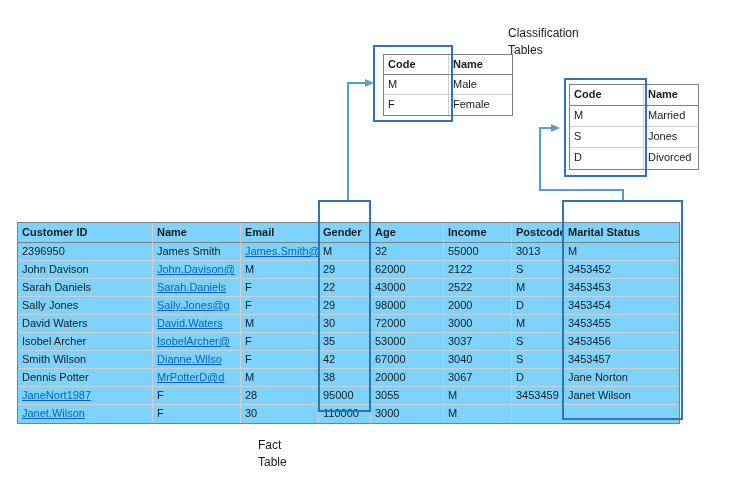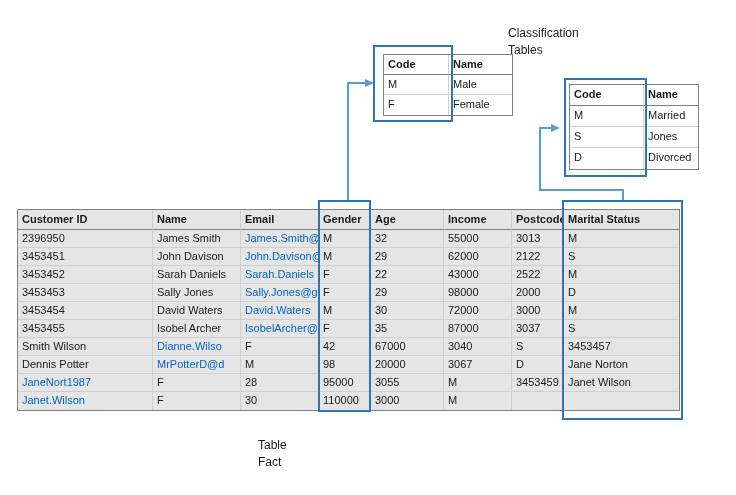--- a/index.html
+++ b/index.html
@@ -5,40 +5,40 @@
   html,body{margin:0;padding:0;background:#fff;}
   .canvas{position:relative;width:736px;height:495px;background:#ffffff;overflow:hidden;
           font-family:"Liberation Sans",sans-serif;color:#1a1a1a;}
 
   
   .fc{box-sizing:border-box;padding-left:4px;overflow:hidden;white-space:nowrap;
       border-right:1px solid #d0cece;border-bottom:1px solid #d0cece;font-size:11px;}
   .fh{font-weight:bold;border-bottom:1px solid #808080;}
 
   
-  .fact{position:absolute;left:17px;top:209px;display:grid;
+  .fact{position:absolute;left:17px;top:222px;display:grid;
         grid-template-columns:135px 88px 78px 52px 73px 68px 52px 115px;
         grid-template-rows:20px repeat(10,18px);
-        border:1px solid #808080;background:#e5e5e5;}
+        border:1px solid #808080;background:#7dd3fc;}
   .fact .fc{line-height:17px;}
   .fact .fh{line-height:19px;}
   .fact .fc:nth-child(8n){border-right:none;}
   .fact .fc:nth-child(n+81){border-bottom:none;}
 
   
   .mini{position:absolute;display:grid;border:1px solid #808080;background:#fff;}
   .mini .fc{line-height:19px;}
   .mini .fc:nth-child(2n){border-right:none;}
   .gender-mini{left:383px;top:54px;grid-template-columns:65px 63px;grid-template-rows:repeat(3,20px);}
   .gender-mini .fc:nth-child(n+5){border-bottom:none;}
   .marital-mini{left:569px;top:84px;grid-template-columns:74px 54px;grid-template-rows:repeat(4,21px);}
   .marital-mini .fc:nth-child(n+7){border-bottom:none;}
 
   
-  .lnk{color:#0563C1;cursor:pointer;}
+  .lnk{color:#0563C1;text-decoration:underline;cursor:pointer;}
 
   
   .hbox{position:absolute;border:2px solid #2E75B6;box-sizing:border-box;pointer-events:none;background:transparent;}
   .hbox-gender-class{left:373px;top:45px;width:80px;height:77px;}
   .hbox-marital-class{left:564px;top:78px;width:83px;height:99px;}
   .hbox-gender-col{left:318px;top:200px;width:53px;height:212px;}
   .hbox-marital-col{left:562px;top:200px;width:121px;height:220px;}
 
   
   .connectors{position:absolute;left:0;top:0;width:736px;height:495px;pointer-events:none;}
@@ -90,21 +90,20 @@
 
     <div class="fc">2396950</div>
     <div class="fc">James Smith</div>
     <a class="fc lnk">James.Smith@</a>
     <div class="fc">M</div>
     <div class="fc">32</div>
     <div class="fc">55000</div>
     <div class="fc">3013</div>
     <div class="fc">M</div>
 
-    <div class="fc">3453451</div>
     <div class="fc">John Davison</div>
     <a class="fc lnk">John.Davison@</a>
     <div class="fc">M</div>
     <div class="fc">29</div>
     <div class="fc">62000</div>
     <div class="fc">2122</div>
     <div class="fc">S</div>
 
     <div class="fc">3453452</div>
     <div class="fc">Sarah Daniels</div>
@@ -131,37 +130,38 @@
     <div class="fc">30</div>
     <div class="fc">72000</div>
     <div class="fc">3000</div>
     <div class="fc">M</div>
 
     <div class="fc">3453455</div>
     <div class="fc">Isobel Archer</div>
     <a class="fc lnk">IsobelArcher@</a>
     <div class="fc">F</div>
     <div class="fc">35</div>
-    <div class="fc">87000</div>
+    <div class="fc">53000</div>
     <div class="fc">3037</div>
     <div class="fc">S</div>
 
+    <div class="fc">3453456</div>
     <div class="fc">Smith Wilson</div>
     <a class="fc lnk">Dianne.Wilso</a>
     <div class="fc">F</div>
     <div class="fc">42</div>
     <div class="fc">67000</div>
     <div class="fc">3040</div>
     <div class="fc">S</div>
 
     <div class="fc">3453457</div>
     <div class="fc">Dennis Potter</div>
     <a class="fc lnk">MrPotterD@d</a>
     <div class="fc">M</div>
-    <div class="fc">98</div>
+    <div class="fc">38</div>
     <div class="fc">20000</div>
     <div class="fc">3067</div>
     <div class="fc">D</div>
 
     <div class="fc">Jane Norton</div>
     <a class="fc lnk">JaneNort1987</a>
     <div class="fc">F</div>
     <div class="fc">28</div>
     <div class="fc">95000</div>
     <div class="fc">3055</div>
@@ -171,22 +171,22 @@
     <div class="fc">Janet Wilson</div>
     <a class="fc lnk">Janet.Wilson</a>
     <div class="fc">F</div>
     <div class="fc">30</div>
     <div class="fc">110000</div>
     <div class="fc">3000</div>
     <div class="fc">M</div>
   </div>
 
   <div class="lbl lbl-fact">
+    <div>Fact</div>
     <div>Table</div>
-    <div>Fact</div>
   </div>
 
   <svg class="connectors" viewBox="0 0 736 495">
     <defs>
       <marker id="arrow" markerWidth="9" markerHeight="8" refX="0" refY="4" orient="auto" markerUnits="userSpaceOnUse">
         <path d="M0,0 L9,4 L0,8 Z" fill="#5B9BD5"></path>
       </marker>
     </defs>
     <path d="M348,200 L348,83 L365,83" fill="none" stroke="#5B9BD5" stroke-width="2" marker-end="url(#arrow)"></path>
     <path d="M623,200 L623,190 L540,190 L540,128 L551,128" fill="none" stroke="#5B9BD5" stroke-width="2" marker-end="url(#arrow)"></path>

